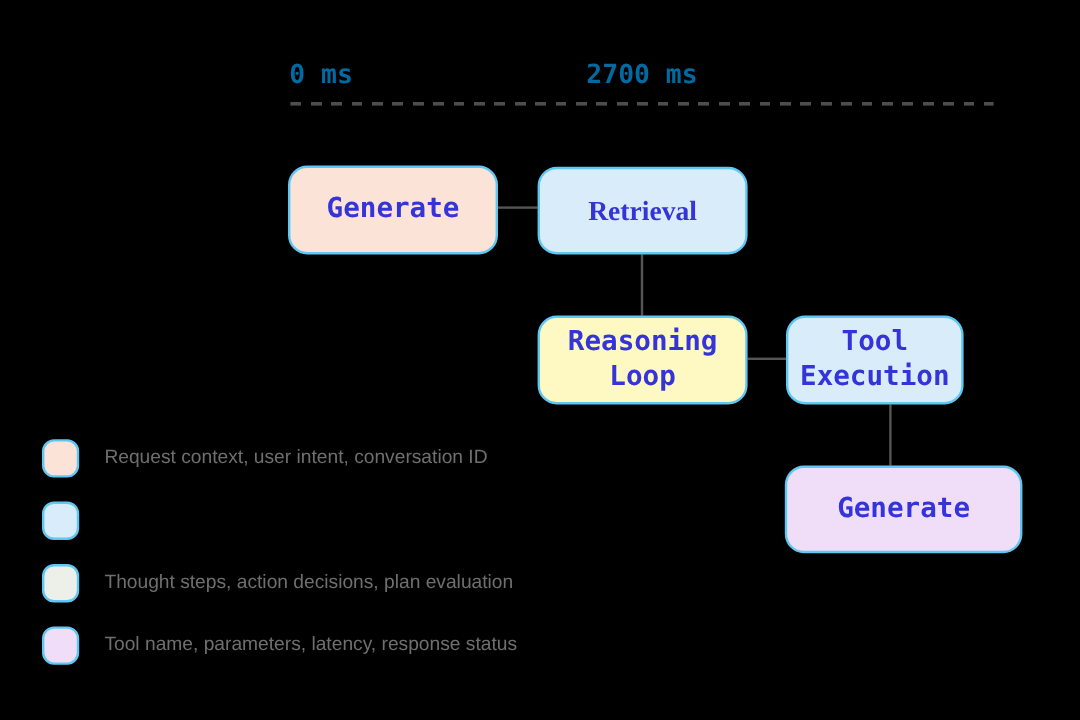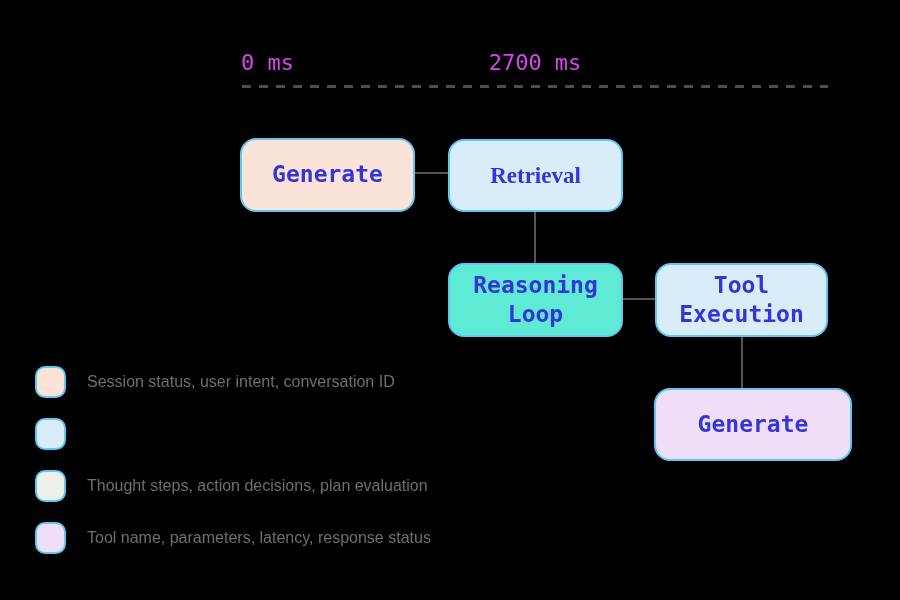--- a/index.html
+++ b/index.html
@@ -15,22 +15,22 @@
     overflow: hidden;
     font-family: "DejaVu Sans Mono", monospace;
   }
 
   
   .tick {
     position: absolute;
     top: 50px;
     font-family: "DejaVu Sans Mono", monospace;
     font-size: 22px;
-    font-weight: normal;
-    color: #d946ef;
+    font-weight: bold;
+    color: #0369a1;
     white-space: nowrap;
   }
   #tick-0   { left: 241px; }
   #tick-mid { left: 535px; transform: translateX(-50%); }
   #tick-end { right: 72px; }
   #timeline-dash {
     position: absolute;
     left: 242px;
     top: 85px;
     width: 586px;
@@ -53,21 +53,21 @@
     font-family: "DejaVu Sans Mono", monospace;
     font-size: 23px;
     font-weight: bold;
     line-height: 1.28;
     color: #3434d9;
     padding: 4px 10px;
   }
   #node-request        { left: 240px; top: 138px; width: 175px; height: 74px; }
   #node-retrieval      { left: 448px; top: 139px; width: 175px; height: 73px; }
   #node-reasoning-loop { left: 448px; top: 263px; width: 175px; height: 74px; }
-  #node-tool-execution { left: 655px; top: 263px; width: 173px; height: 74px; }
+  #node-tool-execution { left: 655px; top: 263px; width: 148px; height: 74px; }
   #node-generate       { left: 654px; top: 388px; width: 198px; height: 73px; }
 
   
   .connector {
     position: absolute;
     background: #555555;
   }
   #conn-request-retrieval  { left: 415px; top: 172px; width: 33px; height: 2px; }
   #conn-retrieval-reason   { left: 534px; top: 212px; width: 2px;  height: 51px; }
   #conn-reason-tool        { left: 623px; top: 298px; width: 32px; height: 2px; }
@@ -110,27 +110,27 @@
   <div class="tick" id="tick-mid">2700 ms</div>
   <div id="timeline-dash"></div>
 
   <div class="connector" id="conn-request-retrieval"></div>
   <div class="connector" id="conn-retrieval-reason"></div>
   <div class="connector" id="conn-reason-tool"></div>
   <div class="connector" id="conn-tool-generate"></div>
 
   <div class="node" id="node-request" style="background-color: rgb(251, 227, 215);">Generate</div>
   <div class="node" id="node-retrieval" style="background-color: rgb(217, 236, 250); font-family: Liberation Serif, serif;">Retrieval</div>
-  <div class="node" id="node-reasoning-loop" style="background-color: #5eead4;">Reasoning Loop</div>
+  <div class="node" id="node-reasoning-loop" style="background-color: #fef9c3;">Reasoning Loop</div>
   <div class="node" id="node-tool-execution" style="background-color: rgb(217, 236, 250);">Tool Execution</div>
   <div class="node" id="node-generate" style="background-color: rgb(240, 222, 249);">Generate</div>
 
   <div class="legend-item" id="legend-item-0">
     <div class="legend-swatch" style="background-color: rgb(251, 227, 215);"></div>
-    <div class="legend-label">Session status, user intent, conversation ID</div>
+    <div class="legend-label">Request context, user intent, conversation ID</div>
   </div>
   <div class="legend-item" id="legend-item-1">
     <div class="legend-swatch" style="background-color: rgb(217, 236, 250);"></div>
   </div>
   <div class="legend-item" id="legend-item-2">
     <div class="legend-swatch" style="background-color: rgb(237, 240, 232);"></div>
     <div class="legend-label">Thought steps, action decisions, plan evaluation</div>
   </div>
   <div class="legend-item" id="legend-item-3">
     <div class="legend-swatch" style="background-color: rgb(240, 222, 249);"></div>

